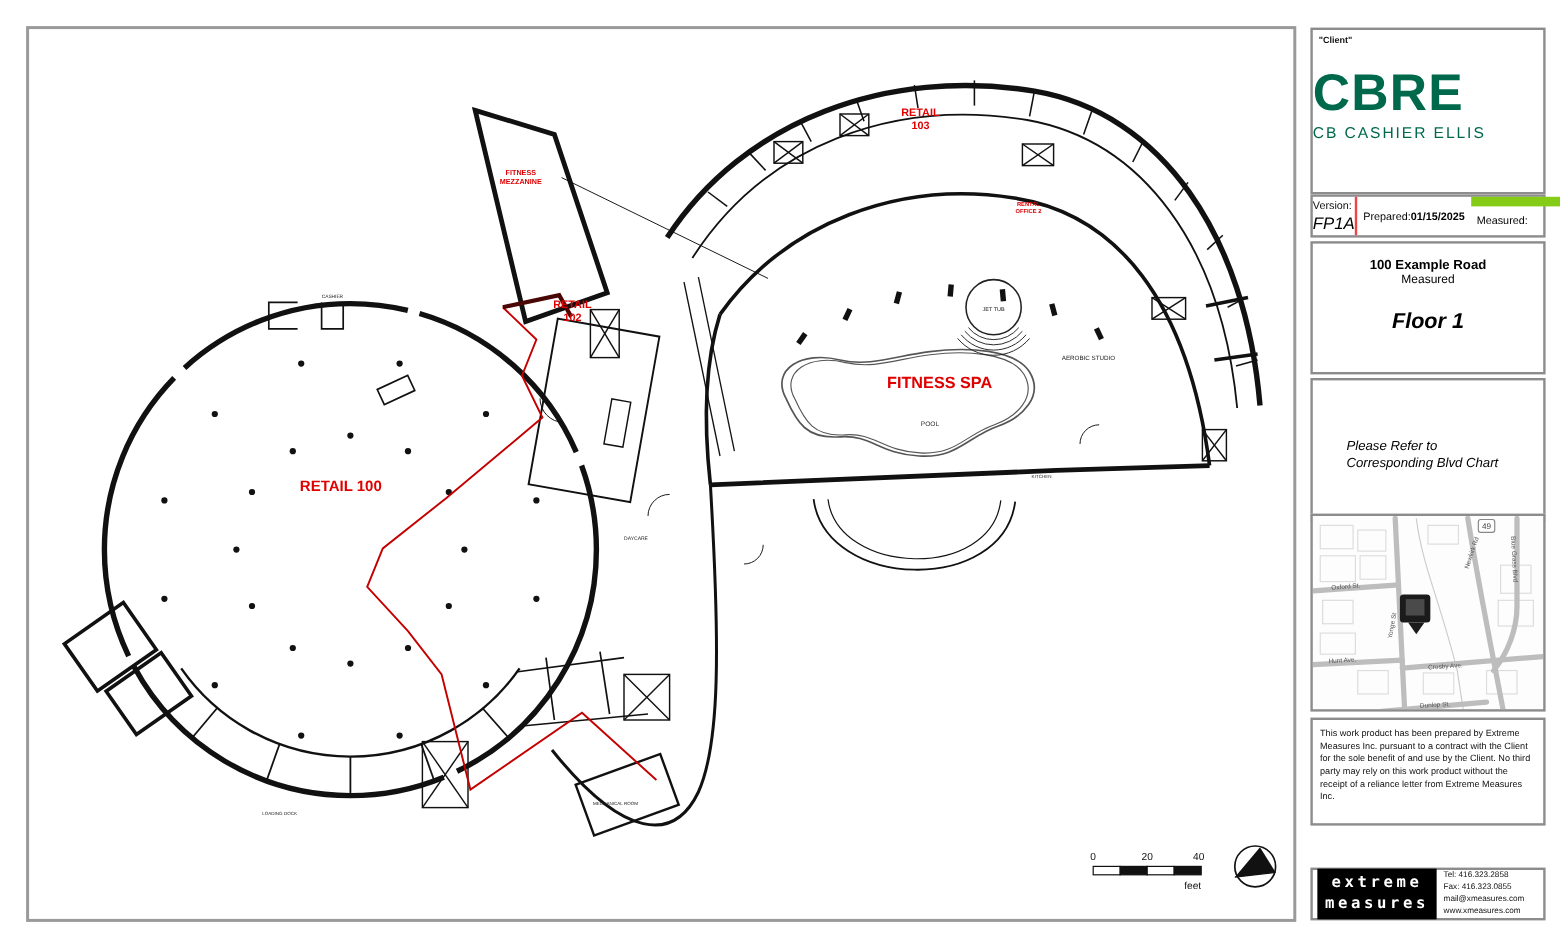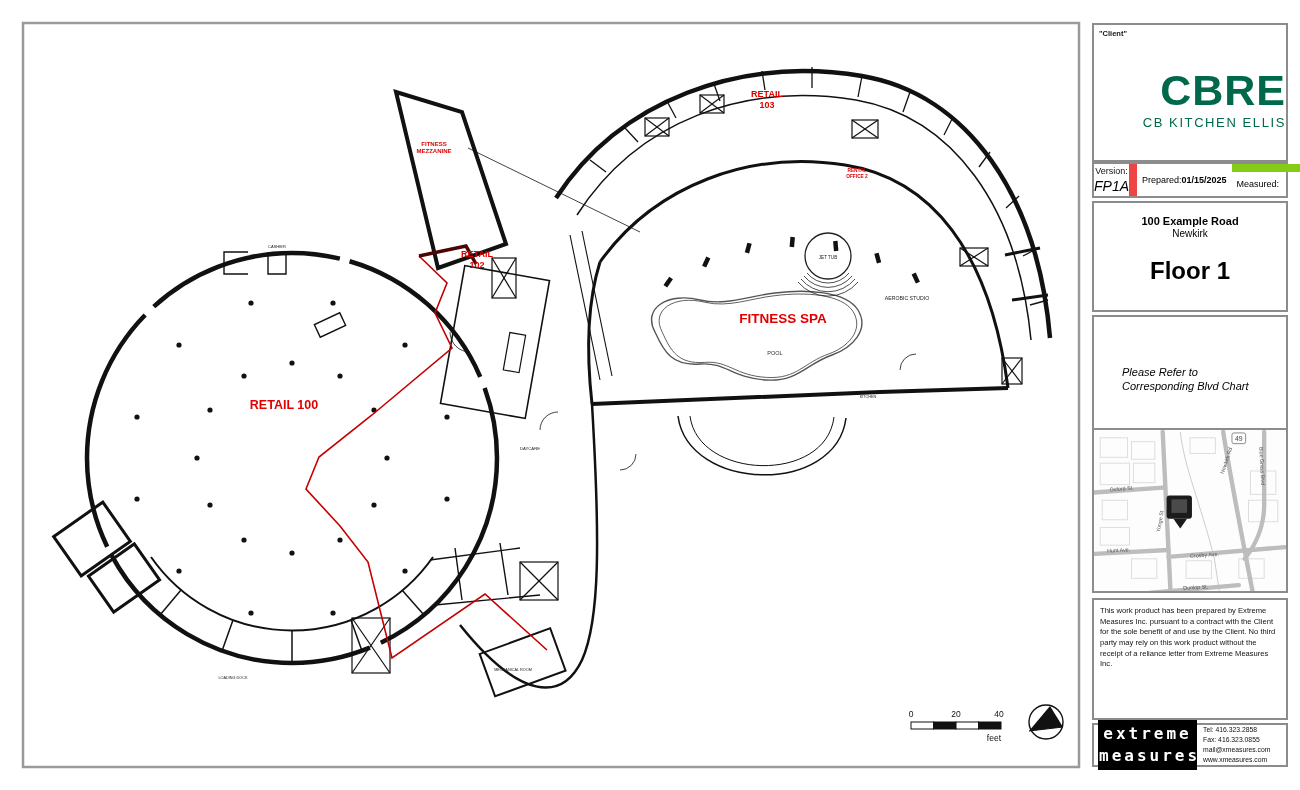--- a/index.html
+++ b/index.html
@@ -1,39 +1,39 @@
 <!DOCTYPE html>
 <html><head>
 <meta charset="utf-8">
 <style>
   html,body{margin:0;padding:0;background:#ffffff;}
   body{width:1300px;height:790px;position:relative;font-family:"Liberation Sans","DejaVu Sans",sans-serif;overflow:hidden;}
   .abs{position:absolute;}
   
   .tb-box{position:absolute;left:1092px;width:196px;border:2px solid #8c8c8c;background:#fff;box-sizing:border-box;}
   .client-label{position:absolute;top:4px;left:5px;font-size:7.5px;font-weight:bold;color:#111;}
-  .cbre-wrap{position:absolute;top:32px;left:0;width:100%;text-align:right;margin-top:12px;}
+  .cbre-wrap{position:absolute;top:32px;left:0;width:100%;text-align:left;}
   .cbre-logo{font-size:43px;font-weight:800;letter-spacing:1px;line-height:1;font-family:"Liberation Sans",sans-serif;}
   .cbre-sub{font-size:13px;letter-spacing:1.6px;margin-top:3px;font-weight:500;}
   .ver-grid{display:flex;width:100%;height:100%;}
-  .ver-left{width:80px;border-right:8px solid #ef4444;text-align:center;display:flex;flex-direction:column;justify-content:center;box-sizing:border-box;}
+  .ver-left{width:80px;border-right:2px solid #ef4444;display:flex;flex-direction:column;justify-content:center;box-sizing:border-box;}
   .ver-left .lab{font-size:9px;color:#111;}
   .ver-left .val{font-size:14px;font-style:italic;margin-top:2px;}
   .ver-right{flex:1;display:flex;flex-direction:row;}
   .ver-row{flex:1;display:flex;align-items:center;padding:0 5px;font-size:9px;justify-content:space-between;}
   .ver-row + .ver-row{border-top:8px solid #84cc16;gap:39px;}
   .addr-wrap{text-align:center;padding-top:12px;}
   .addr1{font-size:11px;font-weight:bold;}
   .addr2{font-size:10px;margin-top:1px;}
-  .floor{font-size:24px;font-weight:bold;margin-top:18px;}
+  .floor{font-size:18px;font-weight:bold;margin-top:18px;font-style:italic;}
   .note-wrap{padding:48px 0 0 28px;font-style:italic;font-size:11px;line-height:1.3;}
   .disc{padding:6px 6px;font-size:7.6px;line-height:1.4;color:#111;}
   .vendor{display:flex;align-items:center;padding:3px 4px;box-sizing:border-box;}
   .vendor-logo{background:#000;color:#fff;width:97px;padding:2px 0;text-align:center;border:1px solid #000;}
-  .vendor-logo .vl{font-family:"DejaVu Sans Mono","Liberation Mono",monospace;font-weight:bold;font-size:16px;letter-spacing:3px;line-height:1.35;}
+  .vendor-logo .vl{font-family:"DejaVu Sans Mono","Liberation Mono",monospace;font-weight:bold;font-size:13px;letter-spacing:3px;line-height:1.35;}
   .vendor-contact{font-size:6.8px;line-height:1.45;margin-left:6px;color:#111;}
   svg text{font-family:"Liberation Sans","DejaVu Sans",sans-serif;}
 </style>
 </head>
 <body>
 
 <svg class="abs" style="left:0;top:0" width="1090" height="790" viewBox="0 0 1090 790">
 
   <rect x="23" y="23" width="1056" height="744" fill="none" stroke="#9a9a9a" stroke-width="2.5"></rect>
 
@@ -237,21 +237,21 @@
     <circle cx="1046" cy="722" r="17" fill="none" stroke="#111" stroke-width="1.4"></circle>
     <polygon points="1050,706 1063,727 1029,731" fill="#111"></polygon>
     <line x1="1029" y1="731" x2="1063" y2="727" stroke="#111" stroke-width="1"></line>
   </g>
 </svg>
 
 <div class="tb-box" style="top:23px;height:139px;">
   <div class="client-label">"Client"</div>
   <div class="cbre-wrap">
     <div class="cbre-logo" style="color:#00694B">CBRE</div>
-    <div class="cbre-sub" style="color:#00694B">CB KITCHEN ELLIS</div>
+    <div class="cbre-sub" style="color:#00694B">CB CASHIER ELLIS</div>
   </div>
 </div>
 
 <div class="tb-box" style="top:162px;height:36px;">
   <div class="ver-grid">
     <div class="ver-left">
       <div class="lab">Version:</div>
       <div class="val">FP1A</div>
     </div>
     <div class="ver-right">
@@ -263,21 +263,21 @@
         <span>Measured:</span>
         <span style="font-weight:bold">01/15/2025</span>
       </div>
     </div>
   </div>
 </div>
 
 <div class="tb-box" style="top:201px;height:111px;">
   <div class="addr-wrap">
     <div class="addr1">100 Example Road</div>
-    <div class="addr2">Newkirk</div>
+    <div class="addr2">Measured</div>
     <div class="floor">Floor 1</div>
   </div>
 </div>
 
 <div class="tb-box" style="top:315px;height:120px;">
   <div class="note-wrap">
     <div>Please Refer to</div>
     <div>Corresponding Blvd Chart</div>
   </div>
 </div>
@@ -329,21 +329,21 @@
       </g>
 
     <g>
       <rect x="1166" y="495" width="26" height="24" rx="3" fill="#1b1b1b"></rect>
       <rect x="1171" y="499" width="16" height="14" fill="#4a4a4a"></rect>
       <polygon points="1173,519 1187,519 1180,529" fill="#1b1b1b"></polygon>
     </g>
   </svg>
 </div>
 
-<div class="tb-box" style="top:598px;height:122px;">
+<div class="tb-box" style="top:598px;height:90px;">
   <div class="disc">This work product has been prepared by Extreme Measures Inc. pursuant to a contract with the Client for the sole benefit of and use by the Client. No third party may rely on this work product without the receipt of a reliance letter from Extreme Measures Inc.</div>
 </div>
 
 <div class="tb-box vendor" style="top:723px;height:44px;">
   <div class="vendor-logo">
     <div class="vl">extreme</div>
     <div class="vl">measures</div>
   </div>
   <div class="vendor-contact">
     <div><span>Tel:</span>

